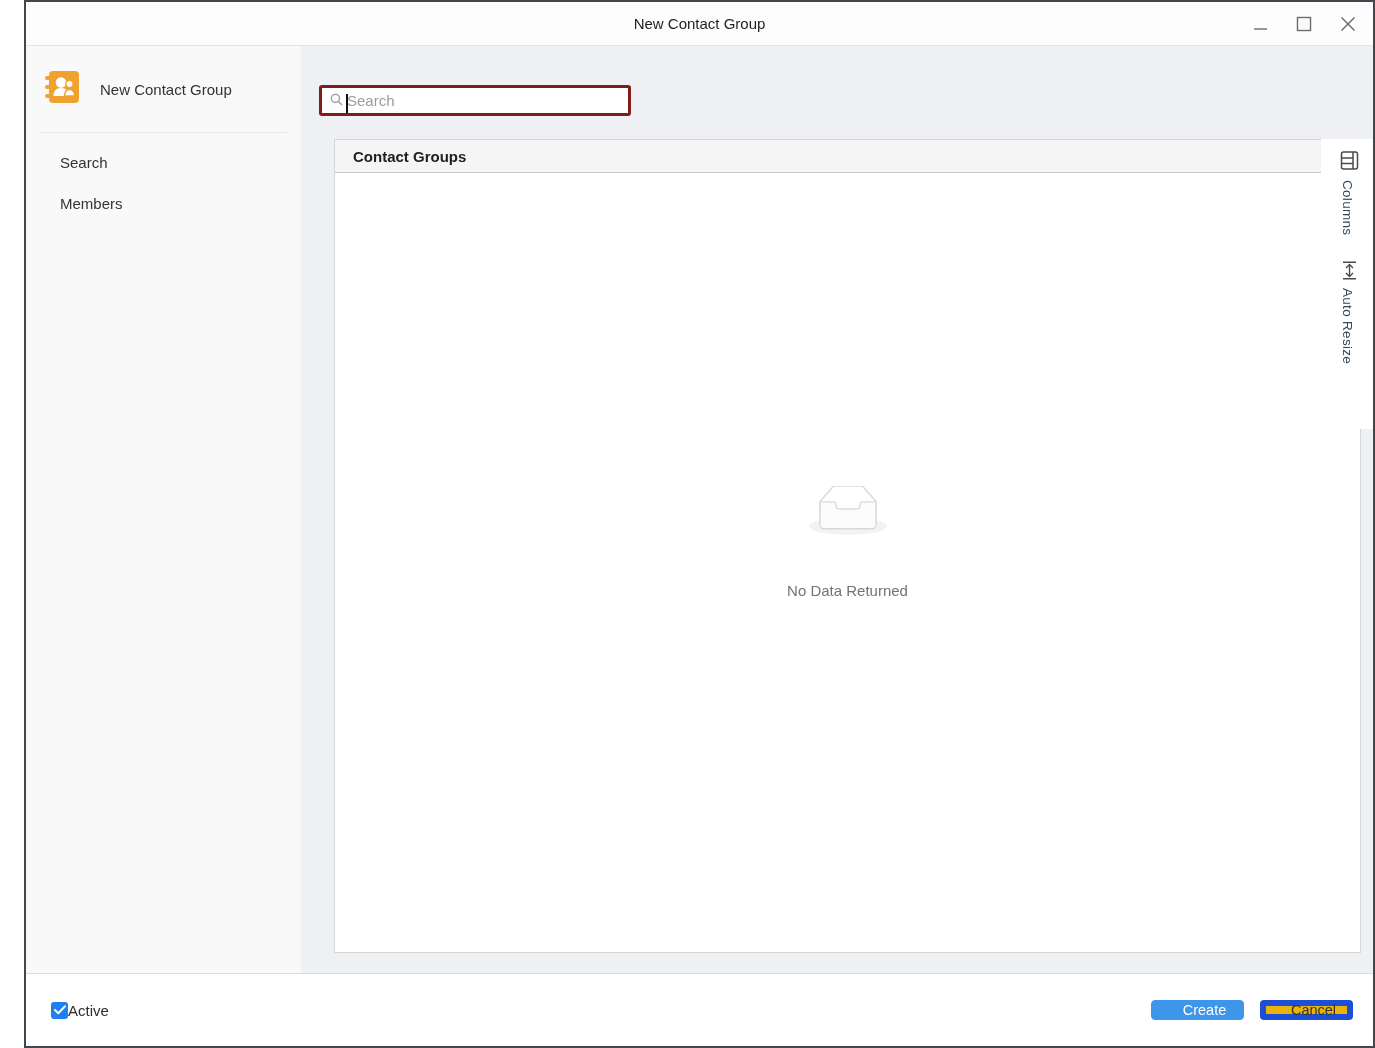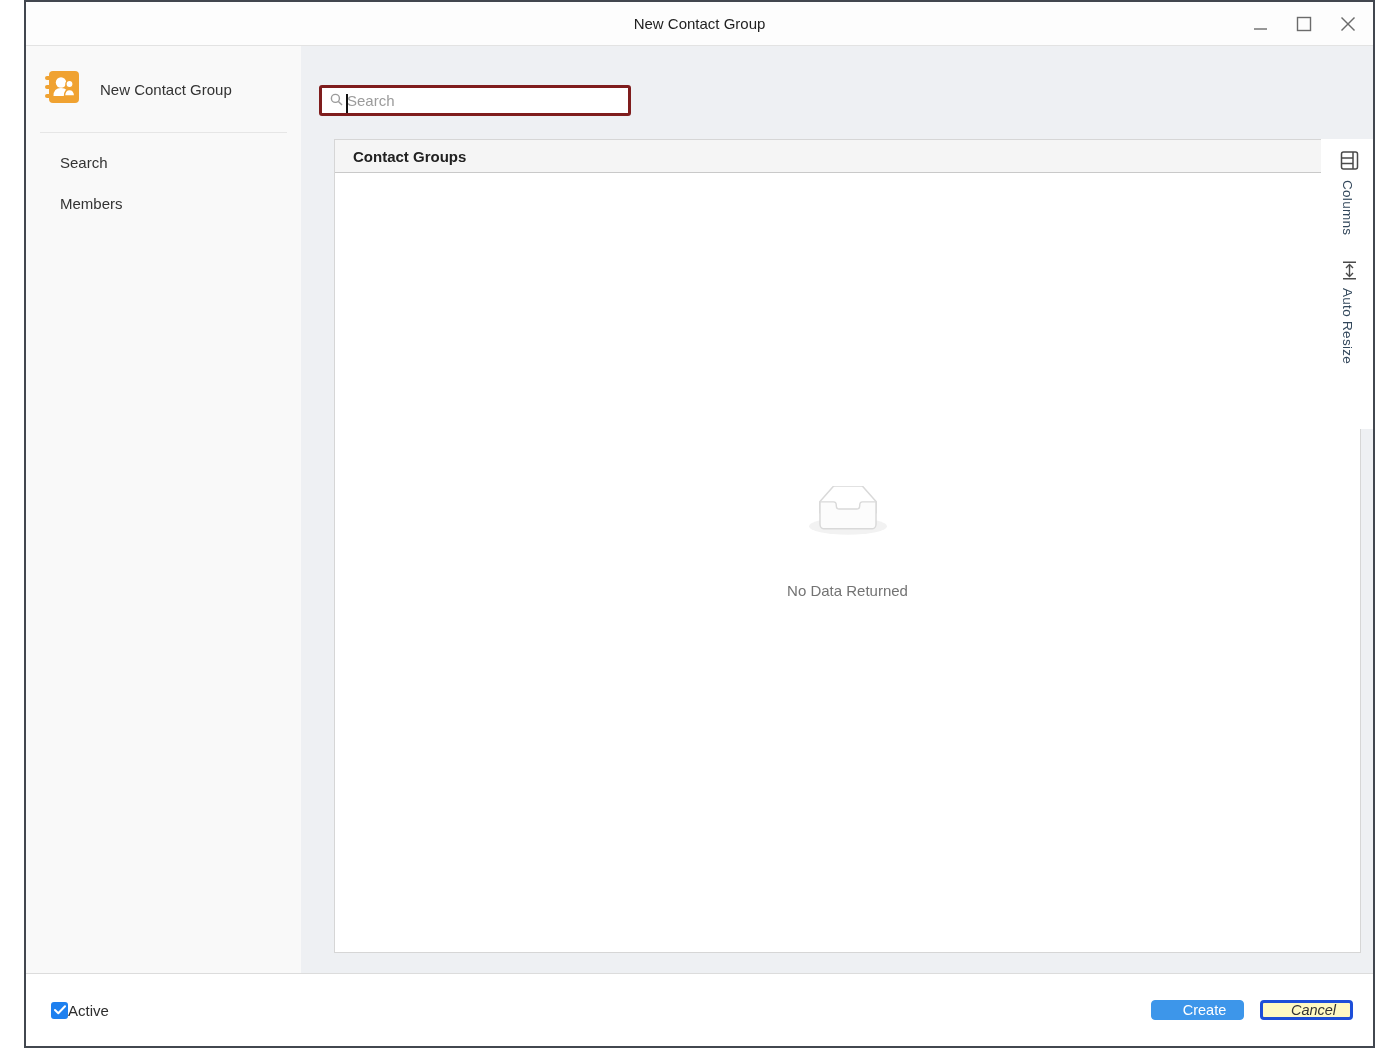--- a/index.html
+++ b/index.html
@@ -95,21 +95,21 @@
   }
   .active-label { font-size:15px; color:#2d2d2d; }
   .footer-buttons { display:flex; gap:16px; }
   .btn {
     min-width:93px; height:20px; border-radius:4px; font-size:14.5px;
     display:flex; align-items:center; justify-content:center; cursor:pointer;
     font-family:"Liberation Sans",sans-serif;
     padding-left:14px;
   }
   .btn-primary { background:#3d96ea; color:#ffffff; border:1px solid #3d96ea; }
-  .btn-default { background:#fef9c3; color:#333333; border:3px solid #1d4ed8;font-style:italic; }
+  .btn-default { background:#eab308; color:#333333; border:6px solid #1d4ed8; }
 </style>
 </head>
 <body>
 
 <div class="window">
 
   <div class="titlebar">
     <span class="title">New Contact Group</span>
     <div class="win-controls">
       <span class="win-btn">

